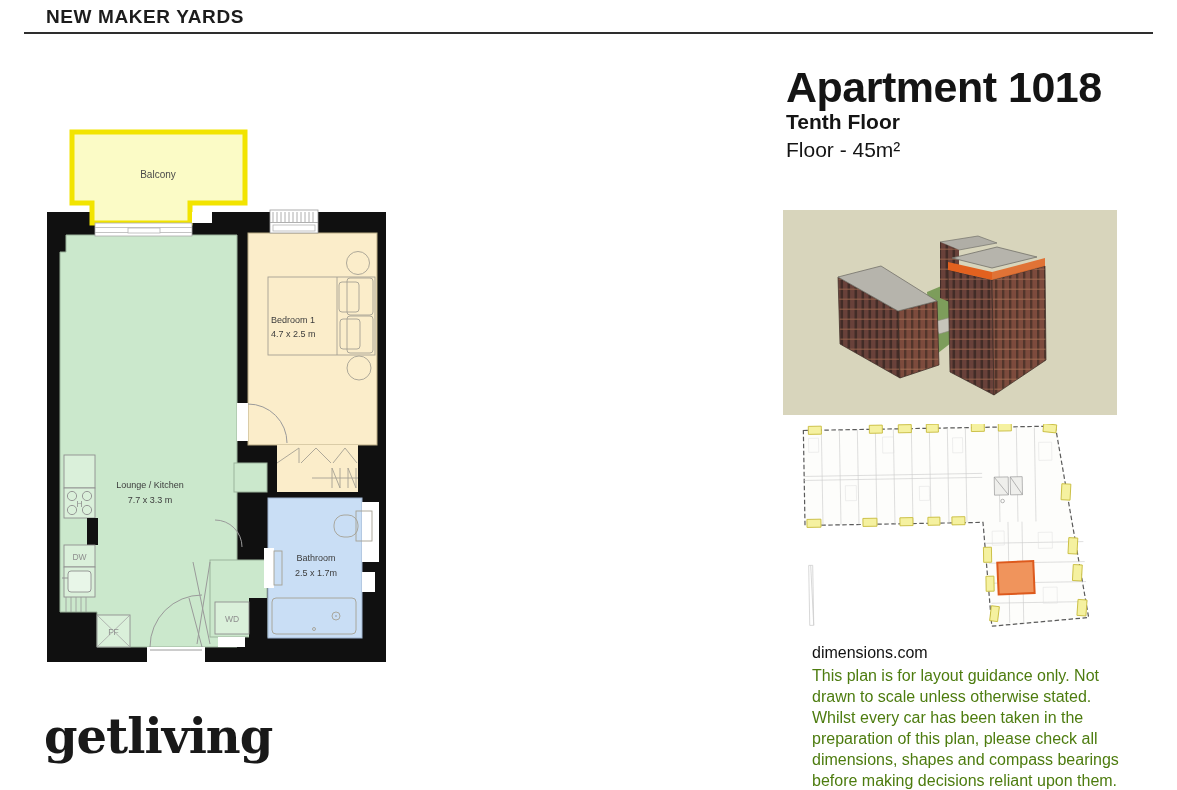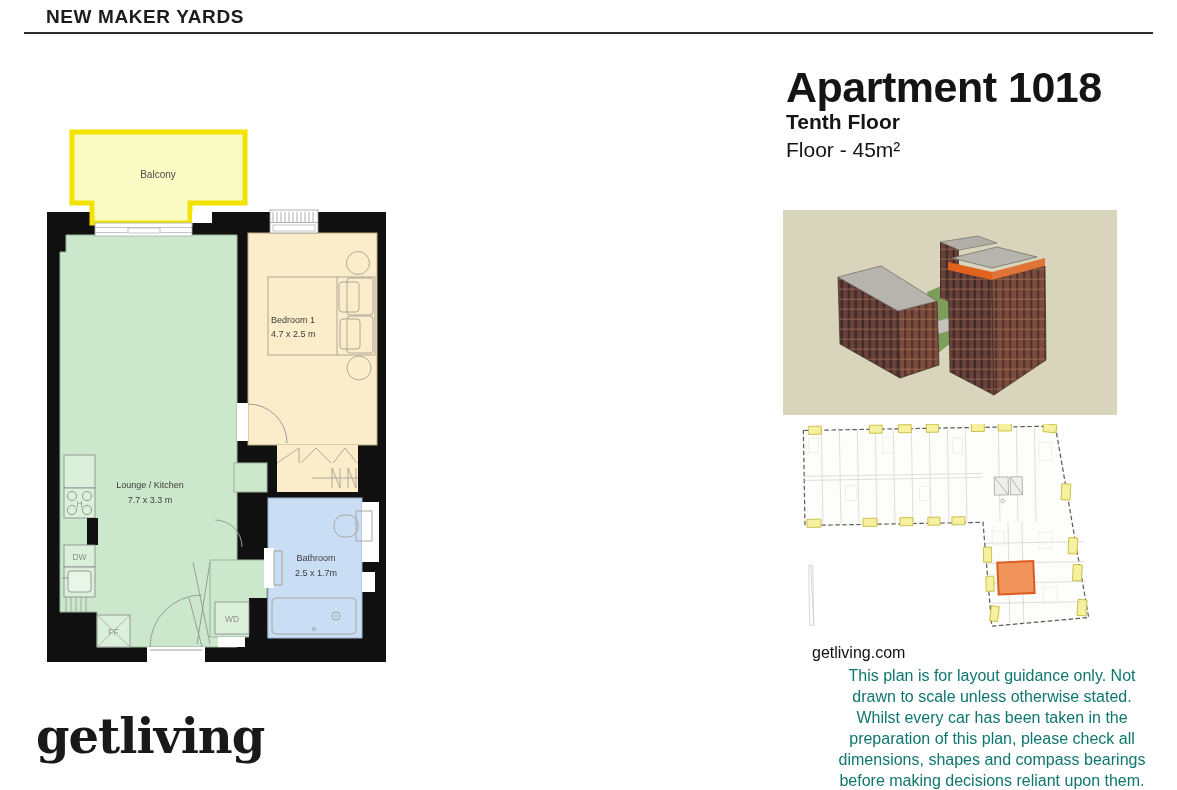--- a/index.html
+++ b/index.html
@@ -5,22 +5,22 @@
   html,body{margin:0;padding:0;background:#ffffff;}
   #page{position:relative;width:1177px;height:790px;background:#ffffff;overflow:hidden;
         font-family:"Liberation Sans",sans-serif;color:#161616;padding-left:31px;}
   .abs{position:absolute;}
   #project-title{left:46px;top:6px;font-size:19px;font-weight:700;letter-spacing:.6px;color:#1c1c1c;}
   #header-rule{left:24px;top:32px;width:1129px;height:2px;background:#2e2e2e;}
   #apt-title{left:786px;top:44px;font-size:43px;font-weight:800;letter-spacing:-.5px;color:#141414;margin-top:19px;}
   #apt-floor{left:786px;top:110px;font-size:21px;color:#141414;font-weight:bold;}
   #apt-spec{left:786px;top:138px;font-size:21px;color:#141414;}
   #website{left:812px;top:644px;font-size:16px;color:#111;}
-  #disclaimer{left:812px;top:665px;width:360px;font-size:16px;line-height:21px;color:#0f766e;white-space:pre-line;text-align:center;}
-  #logo{left:36px;top:708px;font-family:"DejaVu Serif",serif;font-weight:700;font-size:48px;
+  #disclaimer{left:812px;top:665px;width:360px;font-size:16px;line-height:21px;color:#4d7c0f;white-space:pre-line;}
+  #logo{left:44px;top:708px;font-family:"DejaVu Serif",serif;font-weight:700;font-size:48px;
         letter-spacing:-1px;color:#191919;}
   svg text{font-family:"Liberation Sans",sans-serif;}
   .rlbl{font-size:9px;fill:#3c3c3c;}
   .blbl{font-size:10px;fill:#4a4a4a;}
   .flbl{font-size:8.5px;fill:#8f8f8f;}
   .fx{stroke:#8f8f8f;stroke-width:.9;}
   .fur{stroke:#a5a093;stroke-width:.9;fill:none;}
   .arc{stroke:#9a9a9a;stroke-width:1;fill:none;}
   .fpl{stroke:#c9c9c9;stroke-width:.6;}
   .fpl2{stroke:#e0e0e0;stroke-width:.5;fill:none;}
@@ -254,21 +254,21 @@
         <rect class="tag" x="276" y="178" width="9" height="16" transform="rotate(5 280 186)"></rect>
       </g>
 
       <g stroke="#cfcfcf" fill="none" stroke-width=".8">
         <rect x="8" y="139" width="4" height="60"></rect>
           <line x1="10" y1="139" x2="12" y2="199"></line>
       </g>
     </g>
   </svg>
 
-  <div class="abs" id="website">getliving.com</div>
+  <div class="abs" id="website">dimensions.com</div>
   <div class="abs" id="disclaimer">This plan is for layout guidance only. Not
 drawn to scale unless otherwise stated.
 Whilst every car has been taken in the
 preparation of this plan, please check all
 dimensions, shapes and compass bearings
 before making decisions reliant upon them.</div>
   <div class="abs" id="logo">getliving</div>
 
 </div>
 

